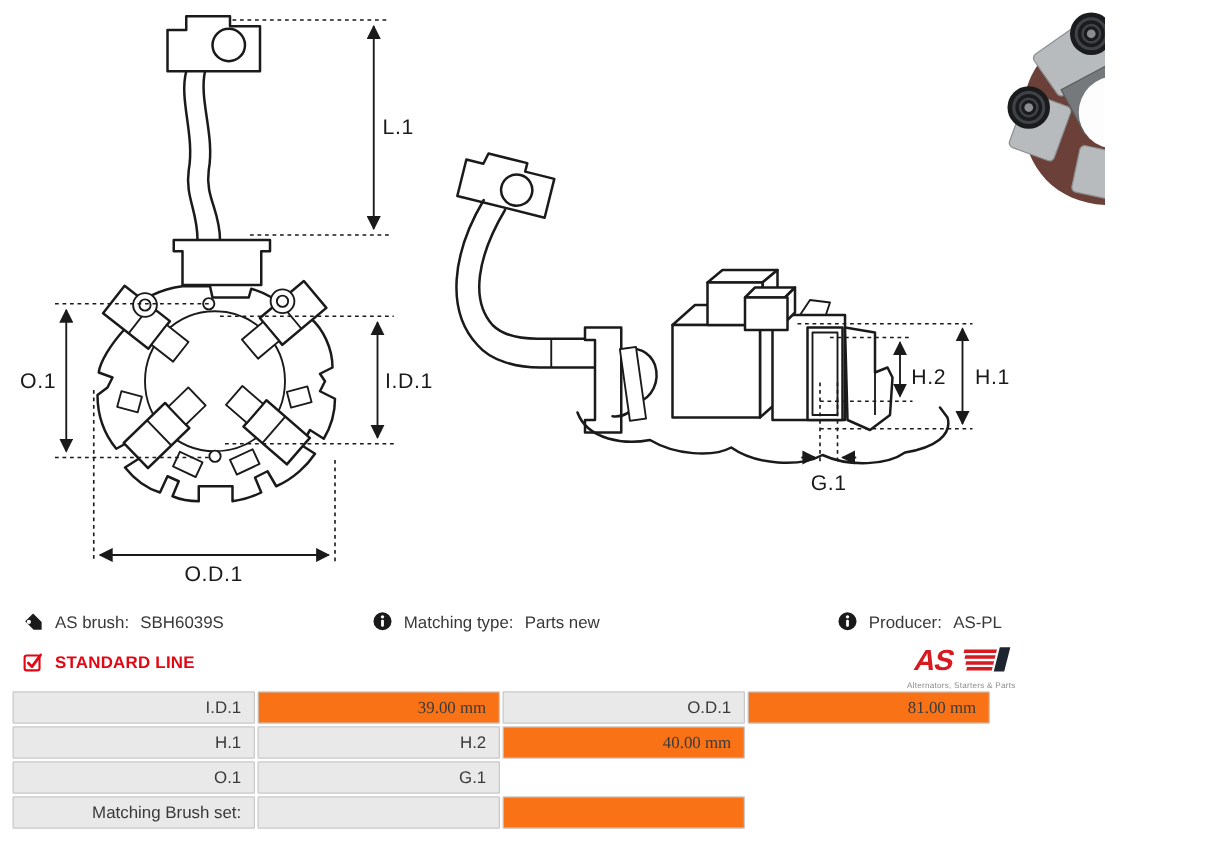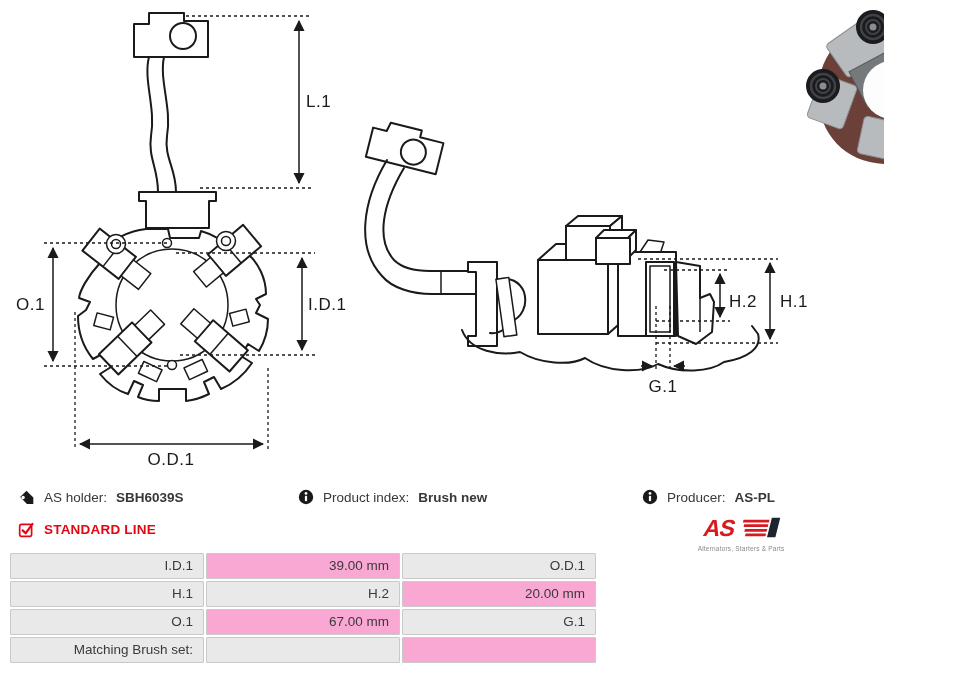--- a/index.html
+++ b/index.html
@@ -13,35 +13,35 @@
   .lno{fill:none;stroke:#1a1a1a;stroke-width:2;stroke-linejoin:round;stroke-linecap:round;}
   .dash{fill:none;stroke:#1a1a1a;stroke-width:1.3;stroke-dasharray:3 3;}
   .dim{stroke:#1a1a1a;stroke-width:1.5;}
   .dimtxt{font-size:17px;fill:#1a1a1a;letter-spacing:.5px;}
 
   
   .info{position:absolute;top:487px;left:0;width:976px;height:62px;font-size:13.5px;}
   .col{position:absolute;top:0;}
   .col1{left:18px;width:275px;}
   .col2{left:298px;width:365px;}
-  .col3{left:642px;width:300px;}
+  .col3{left:670px;width:300px;}
   .iline{display:flex;align-items:center;gap:9px;height:20px;margin-bottom:12px;white-space:nowrap;}
   .iline .ic{flex:0 0 auto;display:flex;}
-  .b{font-weight:bold;}
+  .b{font-weight:normal;}
   .red{color:#e30613;font-weight:bold;letter-spacing:.2px;text-align:center;}
   .logo-wrap{margin-left:44px;margin-top:-4px;width:110px;text-align:center;}
   .tagline{font-size:6.5px;color:#8a8a8a;margin-top:1px;white-space:nowrap;letter-spacing:.2px;}
 
   
   .spec{position:absolute;top:553px;left:10px;width:782px;}
   .srow{display:flex;gap:2px;margin-bottom:2px;}
   .cell{box-sizing:border-box;height:26px;line-height:24px;border:1px solid #c9c9c9;
         text-align:right;padding-right:10px;font-size:13.5px;color:#3a3a3a;}
   .lblc{width:194px;background:#e9e9e9;border-radius:1px;}
-  .valc{width:194px;background:#f9a8d4;border-radius:1px;}
+  .valc{width:194px;background:#f97316;border-radius:1px;font-family:Liberation Serif, serif;}
 </style>
 </head>
 <body>
 
 <div class="canvas">
 
   
   <svg width="976" height="482" viewBox="0 0 976 482">
     <defs>
       <marker id="ah" viewBox="0 0 10 10" refX="9" refY="5" markerWidth="7.5" markerHeight="7.5" orient="auto-start-reverse">
@@ -252,21 +252,21 @@
   
   <div class="info">
     <div class="col col1">
       <div class="iline">
         <span class="ic">
           <svg width="17" height="17" viewBox="0 0 20 20">
               <path d="M2 10 L10 2 L17.5 2 L17.5 9.5 L9.5 17.5 Z" fill="#1a1a1a" transform="rotate(90 10 10)"></path>
               <circle cx="6" cy="10" r="2" fill="#fff" transform="rotate(0 10 10)"></circle>
             </svg>
         </span>
-        <span>AS holder:</span>
+        <span>AS brush:</span>
         <span class="b">SBH6039S</span>
       </div>
       <div class="iline">
         <span class="ic">
           <svg width="17" height="17" viewBox="0 0 20 20">
             <rect x="2" y="4" width="14" height="14" rx="2" fill="none" stroke="#e30613" stroke-width="2"></rect>
             <path d="M5.5 11 L9 14.5 L17 3.5" fill="none" stroke="#e30613" stroke-width="2.6" stroke-linecap="round" stroke-linejoin="round"></path>
           </svg>
         </span>
         <span class="red">STANDARD LINE</span>
@@ -275,22 +275,22 @@
 
     <div class="col col2">
       <div class="iline">
         <span class="ic">
           <svg width="16" height="16" viewBox="0 0 20 20">
               <circle cx="10" cy="10" r="9" fill="#1a1a1a"></circle>
               <circle cx="10" cy="5.6" r="1.7" fill="#fff"></circle>
               <rect x="8.6" y="8.4" width="2.8" height="7" rx="1.2" fill="#fff"></rect>
             </svg>
         </span>
-        <span>Product index:</span>
-        <span class="b">Brush new</span>
+        <span>Matching type:</span>
+        <span class="b">Parts new</span>
       </div>
     </div>
 
     <div class="col col3">
       <div class="iline">
         <span class="ic">
           <svg width="16" height="16" viewBox="0 0 20 20">
               <circle cx="10" cy="10" r="9" fill="#1a1a1a"></circle>
               <circle cx="10" cy="5.6" r="1.7" fill="#fff"></circle>
               <rect x="8.6" y="8.4" width="2.8" height="7" rx="1.2" fill="#fff"></rect>
@@ -314,29 +314,29 @@
       </div>
     </div>
   </div>
 
   
   <div class="spec">
     <div class="srow">
       <div class="cell lblc">I.D.1</div>
       <div class="cell valc">39.00 mm</div>
       <div class="cell lblc">O.D.1</div>
+      <div class="cell valc">81.00 mm</div>
     </div>
     <div class="srow">
       <div class="cell lblc">H.1</div>
       <div class="cell lblc">H.2</div>
-      <div class="cell valc">20.00 mm</div>
+      <div class="cell valc">40.00 mm</div>
     </div>
     <div class="srow">
       <div class="cell lblc">O.1</div>
-      <div class="cell valc">67.00 mm</div>
       <div class="cell lblc">G.1</div>
     </div>
     <div class="srow">
       <div class="cell lblc">Matching Brush set:</div>
       <div class="cell lblc"></div>
       <div class="cell valc"></div>
     </div>
   </div>
 
 </div>

